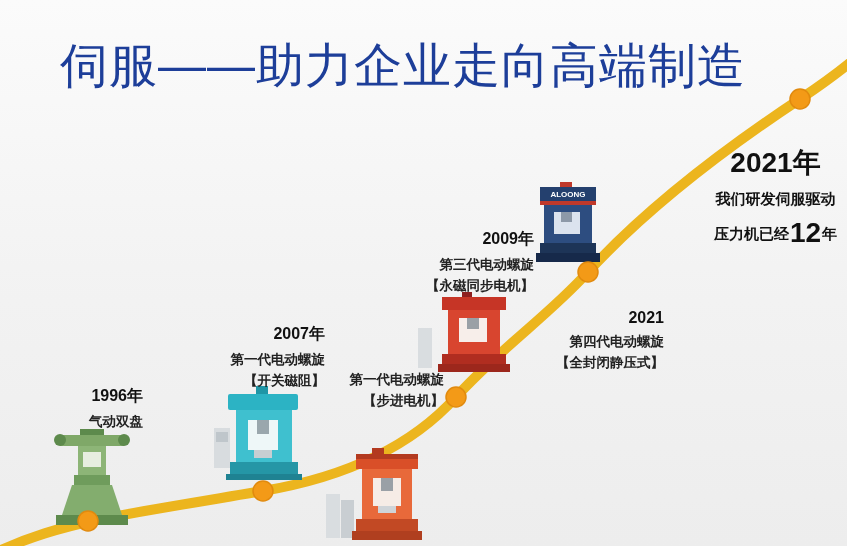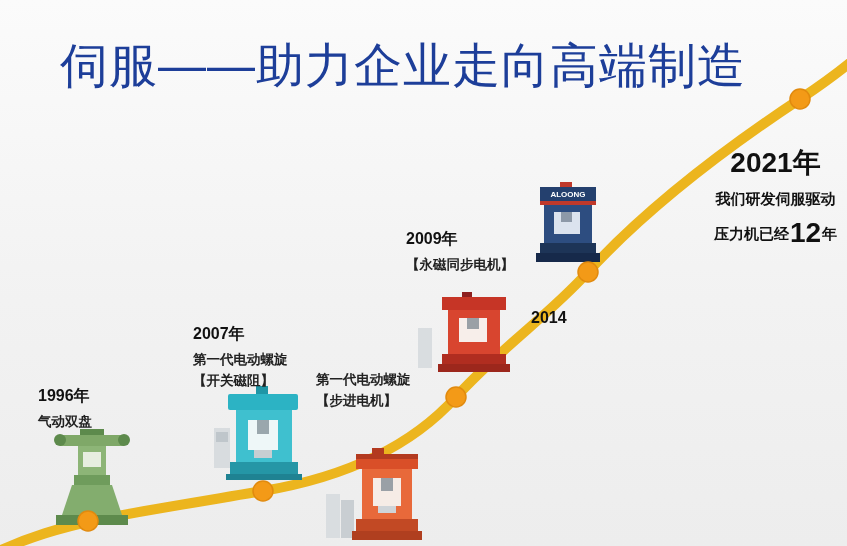--- a/index.html
+++ b/index.html
@@ -16,21 +16,21 @@
   .layer { position:absolute; left:0; top:0; width:847px; height:546px; }
   .curve-layer { z-index:1; }
   .dots-layer  { z-index:4; pointer-events:none; }
 
   .title {
     position:absolute; left:12px; top:34px; z-index:5;
     font-size:48px; font-weight:400; letter-spacing:1px;
     color:#1d3e99; white-space:nowrap;margin-left:48px;
   }
 
-  .ms { position:absolute; z-index:3; text-align:left; color:#1a1a1a; }
+  .ms { position:absolute; z-index:3; text-align:right; color:#1a1a1a; }
   .ms .year { font-size:16px; font-weight:700; color:#111; margin-bottom:4px; }
   .ms .desc { font-size:13.5px; font-weight:700; line-height:21px; color:#222; }
 
   .machine { position:absolute; z-index:2; }
   .machine svg { width:100%; height:100%; display:block; }
 
   .ms-1996 { left:38px;  top:386px; width:105px; }
   .ms-2007 { left:193px; top:324px; width:132px; }
   .ms-2008 { left:316px; top:369px; width:128px; }
   .ms-2009 { left:406px; top:229px; width:128px; }
@@ -73,25 +73,28 @@
     <div class="desc">【开关磁阻】</div>
   </div>
 
   <div class="ms ms-2008">
     <div class="desc">第一代电动螺旋</div>
     <div class="desc">【步进电机】</div>
   </div>
 
   <div class="ms ms-2009">
     <div class="year">2009年</div>
+    <div class="desc">第三代电动螺旋</div>
     <div class="desc">【永磁同步电机】</div>
   </div>
 
   <div class="ms ms-2012">
-    <div class="year">2014</div>
+    <div class="year">2021</div>
+    <div class="desc">第四代电动螺旋</div>
+    <div class="desc">【全封闭静压式】</div>
   </div>
 
   <div class="finale">
     <div class="f-year">2021年</div>
     <div class="f-line1">我们研发伺服驱动</div>
     <div class="f-line2"><span>压力机已经</span><span class="big-num">12</span><span>年</span></div>
   </div>
 
   <div class="machine m-1996">
     <svg viewBox="0 0 84 98">

